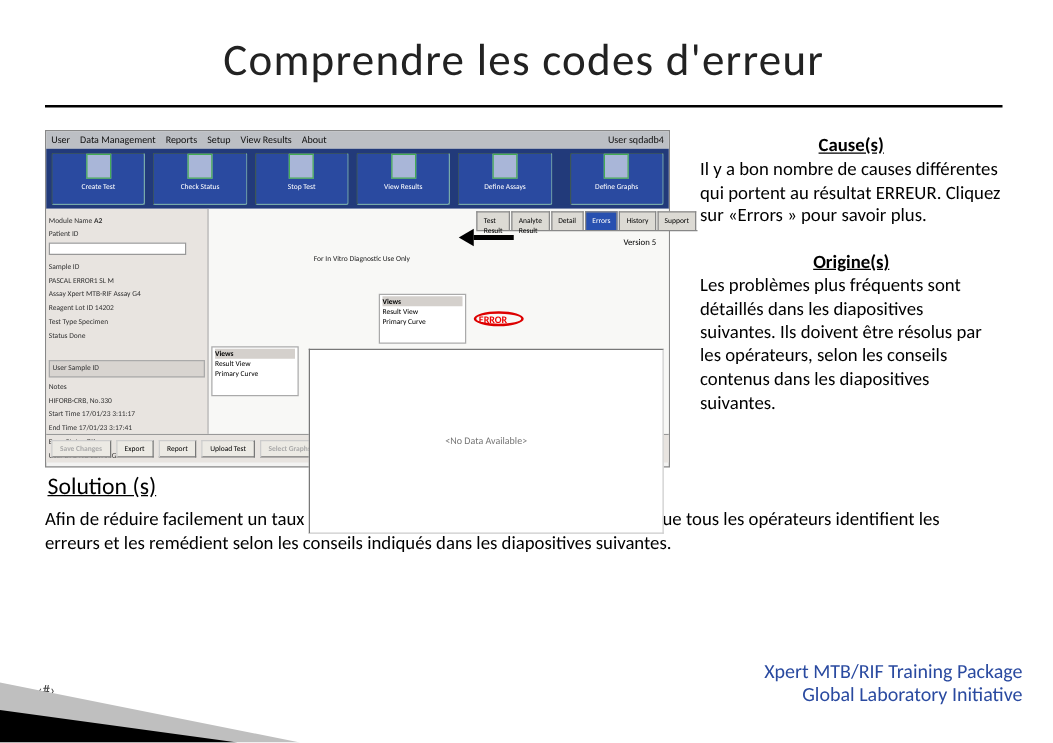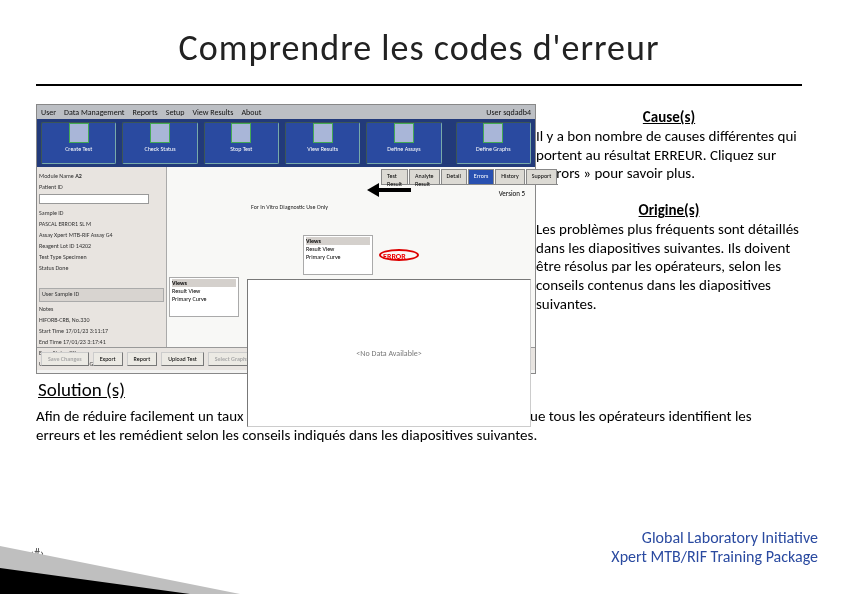--- a/index.html
+++ b/index.html
@@ -1,20 +1,20 @@
 <!DOCTYPE html>
 <html><head>
 <meta charset="utf-8">
 <style>
   * { box-sizing: border-box; margin: 0; padding: 0; }
   html, body { width: 842px; height: 594px; font-family: Calibri, Arial, sans-serif; background: #fff; color: #000; overflow: hidden; }
   .slide { position: relative; width: 842px; height: 594px; padding: 20px 40px 0 36px; }
   .title { font-size: 36px; letter-spacing: 1px; text-align: center; color: #222; font-weight: 400; margin-top: 6px; }
   .hr { height: 2px; background: #000; margin: 14px 0 18px 0; }
-  .row { display: flex; }
+  .row { display: flex; gap: 24px; }
   .screenshot { flex: 0 0 500px; height: 270px; border: 1px solid #888; background: #f3f3f2; position: relative; font-size: 8px; }
   .ss-bar { background: #bcbfc4; height: 14px; display: flex; align-items: center; padding: 0 4px; gap: 8px; }
   .ss-bar span { color: #111; }
   .ss-user { margin-left: auto; }
   .ss-tools { background: #223a7a; height: 48px; display: flex; align-items: center; gap: 6px; padding: 2px 4px; }
   .tool { flex: 1; background: #2a4aa0; border: 1px inset #7aa; border-radius: 2px; height: 42px; display: flex; flex-direction: column; align-items: center; color: #fff; font-size: 6px; }
   .tool:last-child { margin-left: 8px; }
   .tool .ic { width: 20px; height: 20px; background: #a9b6d8; margin-bottom: 2px; border: 1px solid #4a5; }
   .ss-mid { display: flex; height: 180px; }
   .ss-left { width: 130px; border-right: 1px solid #aaa; padding: 2px; font-size: 6px; color: #333; background: #e8e4e0; }
@@ -172,21 +172,21 @@
     </div>
   </div>
 
   <div class="solution">Solution (s)</div>
   <div class="para">Afin de réduire facilement un taux d'erreur anormalement élevé, il est essentiel que tous les opérateurs identifient les erreurs et les remédient selon les conseils indiqués dans les diapositives suivantes.</div>
 
   <div class="page-num">‹#›</div>
 
 
   <div class="foot">
+    <div>Xpert MTB/RIF Training Package</div>
     <div>Global Laboratory Initiative</div>
-    <div>Xpert MTB/RIF Training Package</div>
   </div>
 
   <div class="wedge">
     <div class="grey"></div>
     <div class="blk"></div>
   </div>
 </div>
 
 </body></html>

